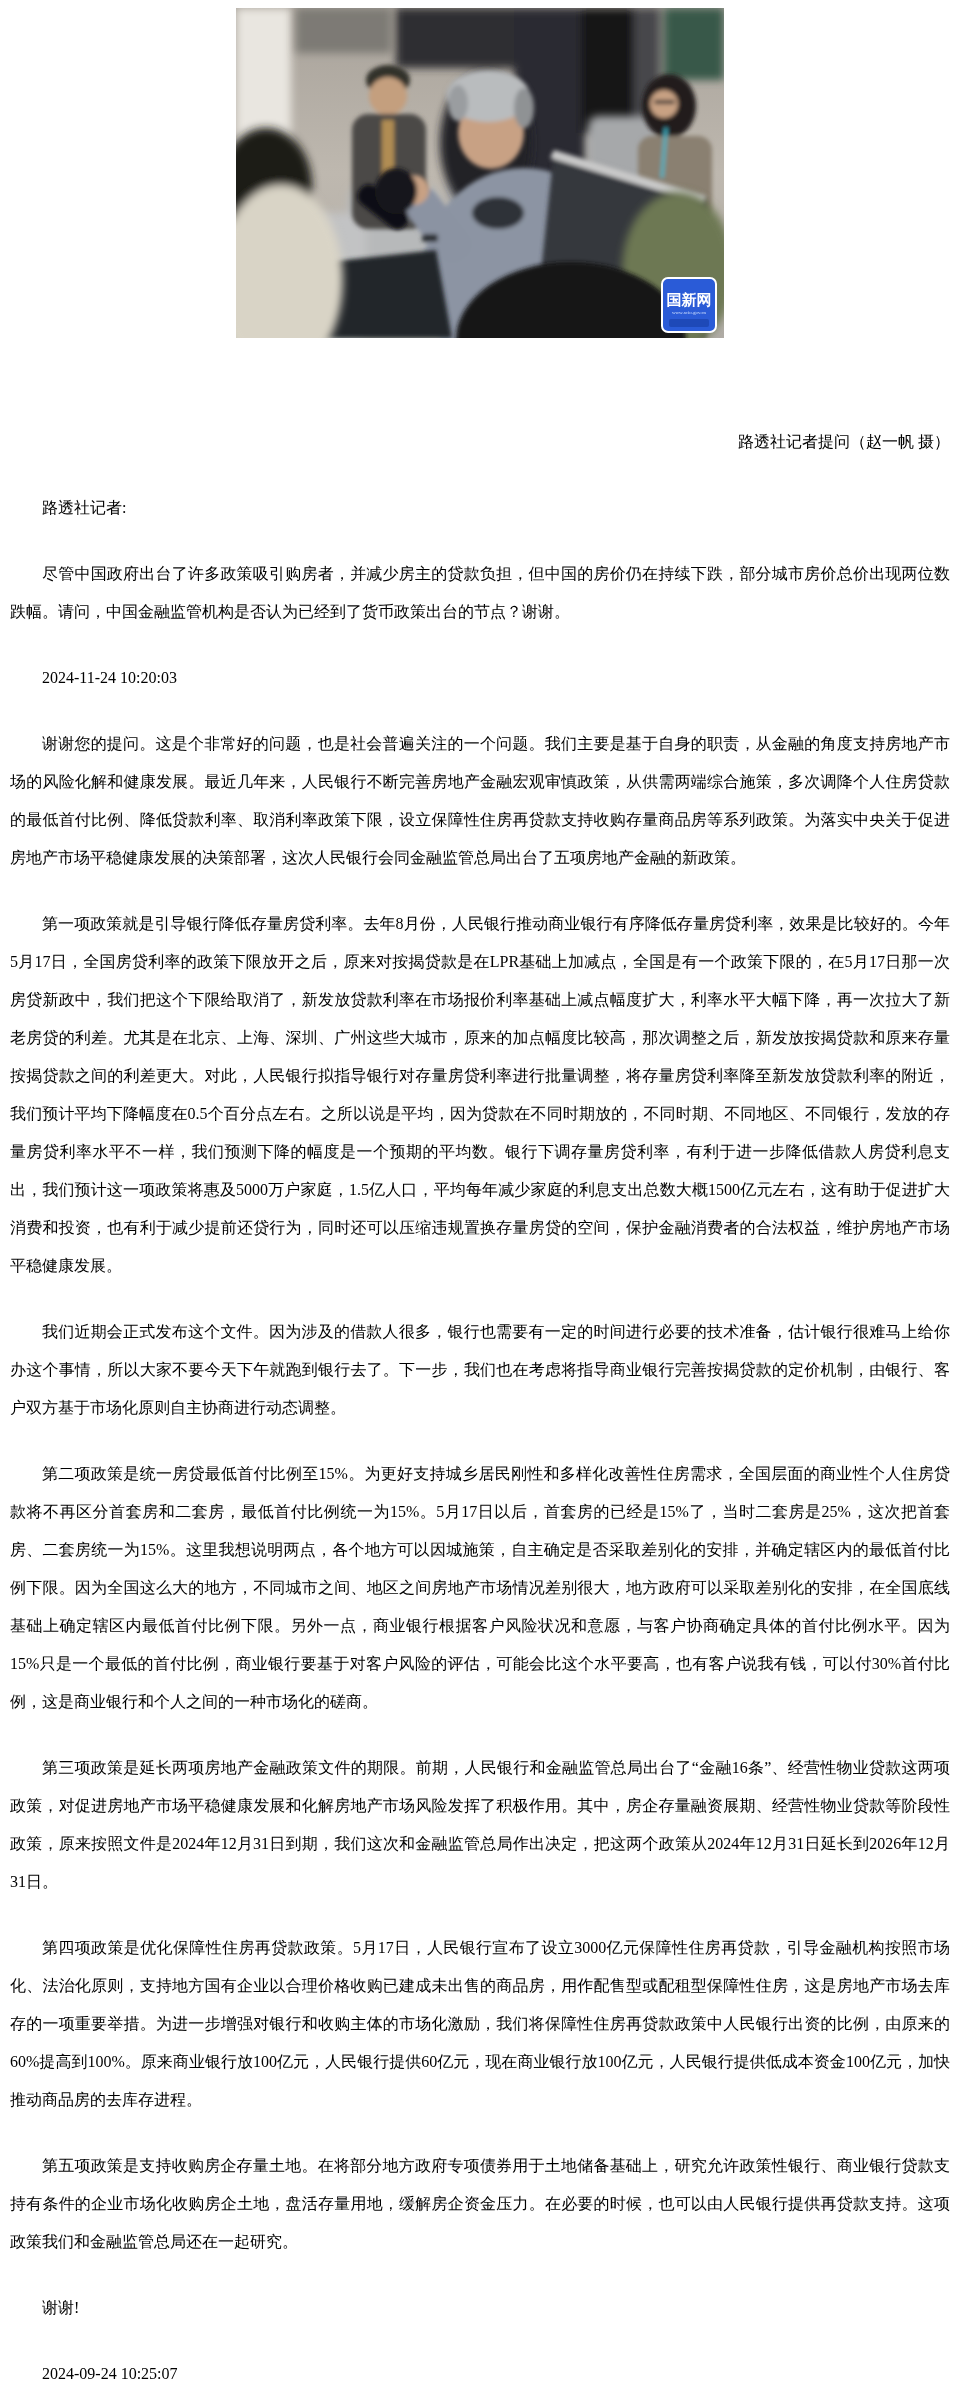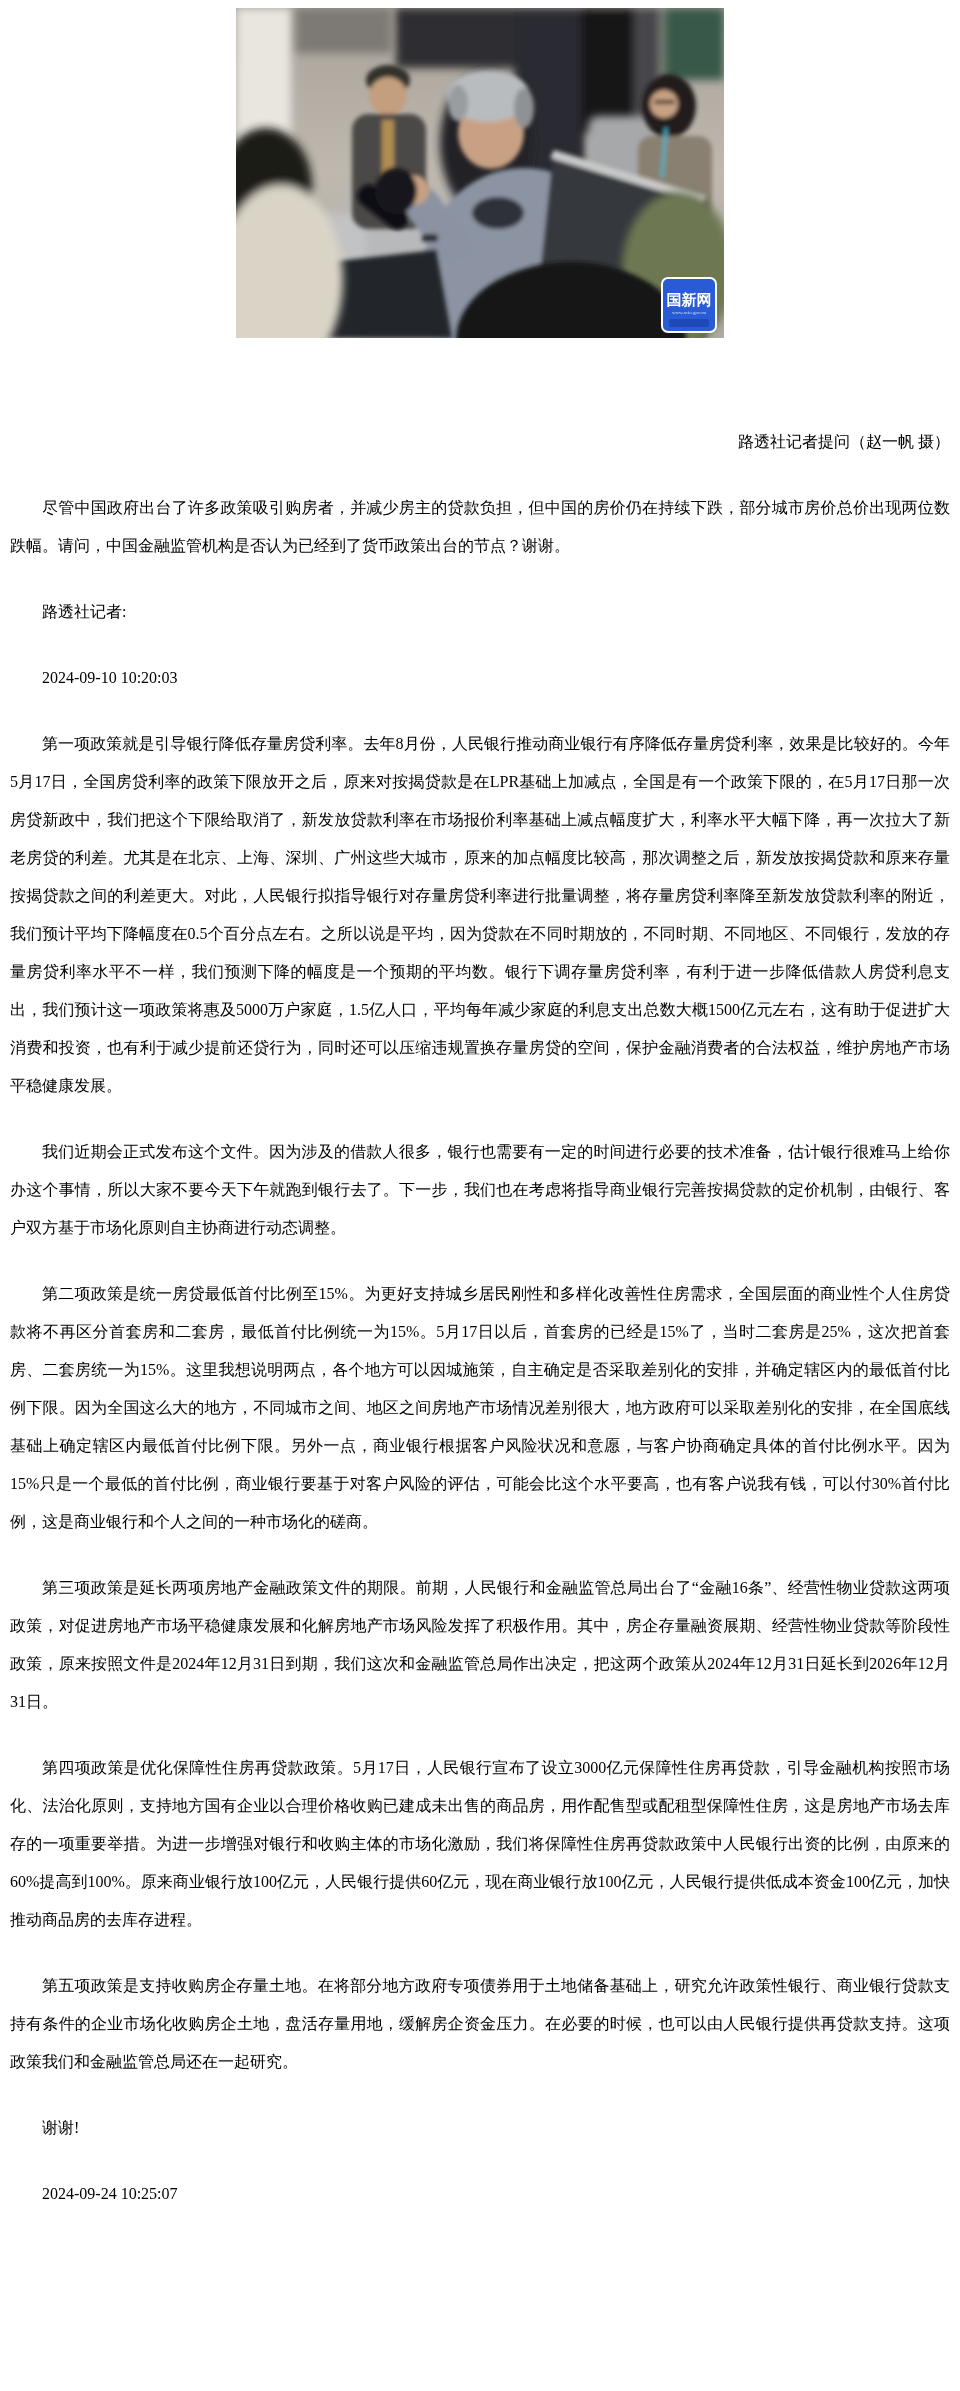--- a/index.html
+++ b/index.html
@@ -138,27 +138,28 @@
           <text x="453" y="297" text-anchor="middle" font-size="15" font-weight="bold" fill="#ffffff">国新网</text>
           <text x="453" y="306" text-anchor="middle" font-size="5" fill="#cfe0ff">www.scio.gov.cn</text>
           <rect x="433" y="311" width="40" height="8" rx="2" fill="#1e49b8"></rect>
         </g>
       </svg>
     </div>
   </div>
 
   <p class="caption">路透社记者提问（赵一帆 摄）</p>
 
+  <p class="para plain">路透社记者:</p>
+
   <p class="para">尽管中国政府出台了许多政策吸引购房者，并减少房主的贷款负担，但中国的房价仍在持续下跌，部分城市房价总价出现两位数跌幅。请问，中国金融监管机构是否认为已经到了货币政策出台的节点？谢谢。</p>
 
-  <p class="para plain">路透社记者:</p>
-
-  <p class="para plain">2024-09-10 10:20:03</p>
+  <p class="para plain">2024-11-24 10:20:03</p>
 
 
+  <p class="para">谢谢您的提问。这是个非常好的问题，也是社会普遍关注的一个问题。我们主要是基于自身的职责，从金融的角度支持房地产市场的风险化解和健康发展。最近几年来，人民银行不断完善房地产金融宏观审慎政策，从供需两端综合施策，多次调降个人住房贷款的最低首付比例、降低贷款利率、取消利率政策下限，设立保障性住房再贷款支持收购存量商品房等系列政策。为落实中央关于促进房地产市场平稳健康发展的决策部署，这次人民银行会同金融监管总局出台了五项房地产金融的新政策。</p>
   <p class="para">第一项政策就是引导银行降低存量房贷利率。去年8月份，人民银行推动商业银行有序降低存量房贷利率，效果是比较好的。今年5月17日，全国房贷利率的政策下限放开之后，原来对按揭贷款是在LPR基础上加减点，全国是有一个政策下限的，在5月17日那一次房贷新政中，我们把这个下限给取消了，新发放贷款利率在市场报价利率基础上减点幅度扩大，利率水平大幅下降，再一次拉大了新老房贷的利差。尤其是在北京、上海、深圳、广州这些大城市，原来的加点幅度比较高，那次调整之后，新发放按揭贷款和原来存量按揭贷款之间的利差更大。对此，人民银行拟指导银行对存量房贷利率进行批量调整，将存量房贷利率降至新发放贷款利率的附近，我们预计平均下降幅度在0.5个百分点左右。之所以说是平均，因为贷款在不同时期放的，不同时期、不同地区、不同银行，发放的存量房贷利率水平不一样，我们预测下降的幅度是一个预期的平均数。银行下调存量房贷利率，有利于进一步降低借款人房贷利息支出，我们预计这一项政策将惠及5000万户家庭，1.5亿人口，平均每年减少家庭的利息支出总数大概1500亿元左右，这有助于促进扩大消费和投资，也有利于减少提前还贷行为，同时还可以压缩违规置换存量房贷的空间，保护金融消费者的合法权益，维护房地产市场平稳健康发展。</p>
   <p class="para">我们近期会正式发布这个文件。因为涉及的借款人很多，银行也需要有一定的时间进行必要的技术准备，估计银行很难马上给你办这个事情，所以大家不要今天下午就跑到银行去了。下一步，我们也在考虑将指导商业银行完善按揭贷款的定价机制，由银行、客户双方基于市场化原则自主协商进行动态调整。</p>
   <p class="para">第二项政策是统一房贷最低首付比例至15%。为更好支持城乡居民刚性和多样化改善性住房需求，全国层面的商业性个人住房贷款将不再区分首套房和二套房，最低首付比例统一为15%。5月17日以后，首套房的已经是15%了，当时二套房是25%，这次把首套房、二套房统一为15%。这里我想说明两点，各个地方可以因城施策，自主确定是否采取差别化的安排，并确定辖区内的最低首付比例下限。因为全国这么大的地方，不同城市之间、地区之间房地产市场情况差别很大，地方政府可以采取差别化的安排，在全国底线基础上确定辖区内最低首付比例下限。另外一点，商业银行根据客户风险状况和意愿，与客户协商确定具体的首付比例水平。因为15%只是一个最低的首付比例，商业银行要基于对客户风险的评估，可能会比这个水平要高，也有客户说我有钱，可以付30%首付比例，这是商业银行和个人之间的一种市场化的磋商。</p>
   <p class="para">第三项政策是延长两项房地产金融政策文件的期限。前期，人民银行和金融监管总局出台了“金融16条”、经营性物业贷款这两项政策，对促进房地产市场平稳健康发展和化解房地产市场风险发挥了积极作用。其中，房企存量融资展期、经营性物业贷款等阶段性政策，原来按照文件是2024年12月31日到期，我们这次和金融监管总局作出决定，把这两个政策从2024年12月31日延长到2026年12月31日。</p>
   <p class="para">第四项政策是优化保障性住房再贷款政策。5月17日，人民银行宣布了设立3000亿元保障性住房再贷款，引导金融机构按照市场化、法治化原则，支持地方国有企业以合理价格收购已建成未出售的商品房，用作配售型或配租型保障性住房，这是房地产市场去库存的一项重要举措。为进一步增强对银行和收购主体的市场化激励，我们将保障性住房再贷款政策中人民银行出资的比例，由原来的60%提高到100%。原来商业银行放100亿元，人民银行提供60亿元，现在商业银行放100亿元，人民银行提供低成本资金100亿元，加快推动商品房的去库存进程。</p>
   <p class="para">第五项政策是支持收购房企存量土地。在将部分地方政府专项债券用于土地储备基础上，研究允许政策性银行、商业银行贷款支持有条件的企业市场化收购房企土地，盘活存量用地，缓解房企资金压力。在必要的时候，也可以由人民银行提供再贷款支持。这项政策我们和金融监管总局还在一起研究。</p>
 
   <p class="para plain">谢谢!</p>
 
   <p class="para plain">2024-09-24 10:25:07</p>

